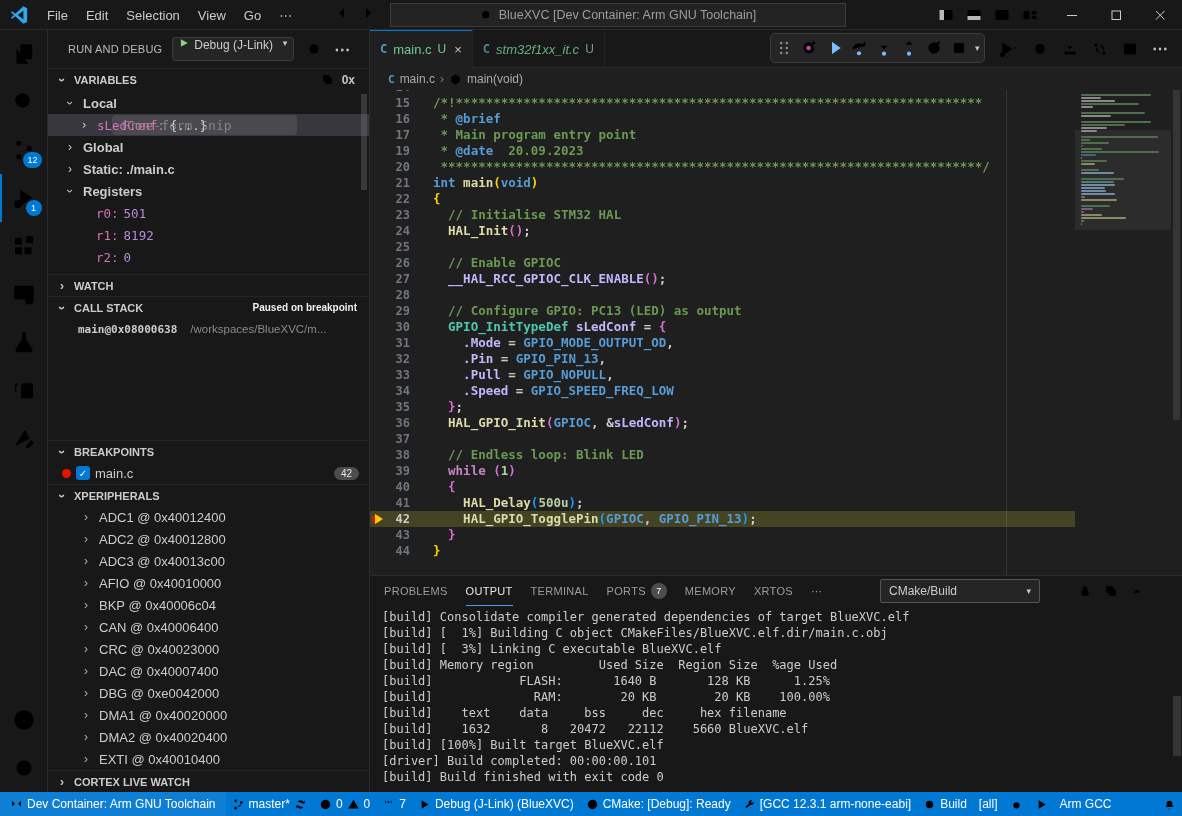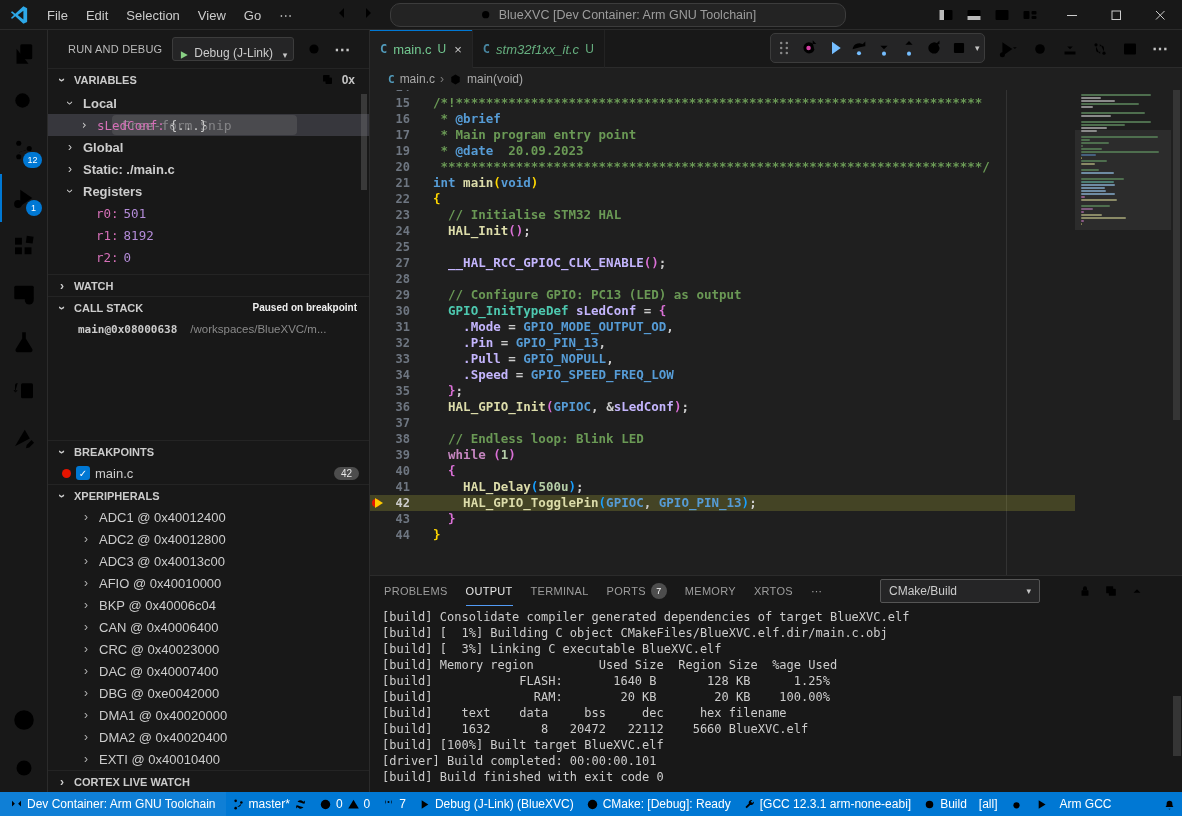--- a/index.html
+++ b/index.html
@@ -9,21 +9,21 @@
   .ic svg { width:100%; height:100%; } .ic13 { width:13px; height:13px; } .ic14 { width:14px; height:14px; } .ic20 { width:20px; height:20px; }
 
   
   #titlebar { position:absolute; left:0; top:0; width:1182px; height:30px; background:#181818;
     border-bottom:1px solid #2b2b2b; color:#cccccc; }
   #vslogo { position:absolute; left:9px; top:5px; width:20px; height:20px; color:#2da8e8; }
   #menus { position:absolute; left:38px; top:0; height:30px; display:flex; align-items:center; }
   #menus span { padding:0 9px; font-size:13px; color:#cccccc; }
   .navarrows { position:absolute; left:334px; top:5px; display:flex; gap:10px; color:#9d9d9d; }
   #cmdcenter { position:absolute; left:390px; top:3px; width:456px; height:24px; background:#232323;
-    border:1px solid #3c3c3c; border-radius:10px; display:flex; align-items:center; justify-content:center;
+    border:1px solid #3c3c3c; border-radius:0; display:flex; align-items:center; justify-content:center;
     gap:6px; color:#9d9d9d; font-size:12.5px; }
   #tb-layout { position:absolute; left:938px; top:0; height:30px; display:flex; align-items:center; gap:12px; color:#b8b8b8; }
   #winctrls { position:absolute; right:0; top:0; height:30px; display:flex; color:#cccccc; }
   #winctrls .wc { width:44px; height:30px; display:flex; align-items:center; justify-content:center; }
 
   
   #activitybar { position:absolute; left:0; top:30px; width:48px; height:762px; background:#181818;
     border-right:1px solid #2b2b2b; display:flex; flex-direction:column; align-items:center; }
   .ab-item { position:relative; width:48px; height:48px; display:flex; align-items:center; justify-content:center; color:#868686; }
   .ab-item.active { color:#d7d7d7; box-shadow:inset 2px 0 0 #0078d4; }
@@ -31,21 +31,21 @@
   .ab-badge { position:absolute; right:6px; bottom:6px; min-width:16px; height:16px; border-radius:9px;
     background:#0078d4; color:#fff; font-size:9px; display:flex; align-items:center; justify-content:center; padding:0 4px; }
   .ab-bottom { margin-top:auto; }
 
   
   #sidebar { position:absolute; left:48px; top:30px; width:322px; height:762px; background:#181818;
     border-right:1px solid #2b2b2b; color:#cccccc; }
   #sb-header { position:absolute; left:0; top:0; width:100%; height:38px; display:flex; align-items:center; padding-left:20px; }
   #sb-title { font-size:11px; color:#bbbbbb; letter-spacing:.2px; }
   #launch-select { margin-left:10px; height:24px; width:122px; background:#252526; border:1px solid #3c3c3c;
-    border-radius:3px; display:flex; align-items:flex-end; gap:5px; padding:0 6px; font-size:12px; color:#cccccc; }
+    border-radius:3px; display:flex; align-items:flex-start; gap:5px; padding:0 6px; font-size:12px; color:#cccccc; }
   .sb-hdr-ic { color:#c5c5c5; margin-left:12px; }
   .sect { position:absolute; left:0; width:100%; height:22px; display:flex; align-items:center;
     font-size:11px; font-weight:bold; color:#cccccc; padding-left:6px; gap:4px; border-top:1px solid #242424; }
   .row { position:absolute; left:0; width:100%; height:22px; display:flex; align-items:center; font-size:13px; gap:5px; }
   .chev { display:inline-block; width:16px; text-align:center; color:#cccccc; font-size:12px; transform:none; flex:none;}
   .chev.open { transform:rotate(90deg); }
   .chev.dim { color:#b0b0b0; }
   .mono { font-family:"DejaVu Sans Mono", monospace; }
   #var-actions { margin-left:auto; display:flex; align-items:center; gap:8px; padding-right:14px; font-weight:bold; color:#c5c5c5;}
   #row-sledconf { background:#37373d; }
@@ -598,20 +598,21 @@
         <div class="cl"><span class="ln">15</span><span class="ct"><span class="tok-c">/*!**********************************************************************</span></span></div>
         <div class="cl"><span class="ln">16</span><span class="ct"><span class="tok-c"> * </span><span class="tok-k">@brief</span></span></div>
         <div class="cl"><span class="ln">17</span><span class="ct"><span class="tok-c"> * Main program entry point</span></span></div>
         <div class="cl"><span class="ln">19</span><span class="ct"><span class="tok-c"> * </span><span class="tok-k">@date</span><span class="tok-c">  20.09.2023</span></span></div>
         <div class="cl"><span class="ln">20</span><span class="ct"><span class="tok-c"> ************************************************************************/</span></span></div>
         <div class="cl"><span class="ln">21</span><span class="ct"><span class="tok-k">int</span><span class="tok-w"> </span><span class="tok-f">main</span><span class="tok-g">(</span><span class="tok-k">void</span><span class="tok-g">)</span></span></div>
         <div class="cl"><span class="ln">22</span><span class="ct"><span class="tok-g">{</span></span></div>
         <div class="cl"><span class="ln">23</span><span class="ct"><span class="tok-w">  </span><span class="tok-c">// Initialise STM32 HAL</span></span></div>
         <div class="cl"><span class="ln">24</span><span class="ct"><span class="tok-w">  </span><span class="tok-f">HAL_Init</span><span class="tok-o">()</span><span class="tok-w">;</span></span></div>
         <div class="cl"><span class="ln">25</span><span class="ct"></span></div>
+        <div class="cl"><span class="ln">26</span><span class="ct"><span class="tok-w">  </span><span class="tok-c">// Enable GPIOC</span></span></div>
         <div class="cl"><span class="ln">27</span><span class="ct"><span class="tok-w">  </span><span class="tok-v">__HAL_RCC_GPIOC_CLK_ENABLE</span><span class="tok-o">()</span><span class="tok-w">;</span></span></div>
         <div class="cl"><span class="ln">28</span><span class="ct"></span></div>
         <div class="cl"><span class="ln">29</span><span class="ct"><span class="tok-w">  </span><span class="tok-c">// Configure GPIO: PC13 (LED) as output</span></span></div>
         <div class="cl"><span class="ln">30</span><span class="ct"><span class="tok-w">  </span><span class="tok-t">GPIO_InitTypeDef</span><span class="tok-w"> </span><span class="tok-v">sLedConf</span><span class="tok-w"> = </span><span class="tok-o">{</span></span></div>
         <div class="cl"><span class="ln">31</span><span class="ct"><span class="tok-w">    </span><span class="tok-v">.Mode</span><span class="tok-w"> = </span><span class="tok-k">GPIO_MODE_OUTPUT_OD</span><span class="tok-w">,</span></span></div>
         <div class="cl"><span class="ln">32</span><span class="ct"><span class="tok-w">    </span><span class="tok-v">.Pin</span><span class="tok-w"> = </span><span class="tok-k">GPIO_PIN_13</span><span class="tok-w">,</span></span></div>
         <div class="cl"><span class="ln">33</span><span class="ct"><span class="tok-w">    </span><span class="tok-v">.Pull</span><span class="tok-w"> = </span><span class="tok-k">GPIO_NOPULL</span><span class="tok-w">,</span></span></div>
         <div class="cl"><span class="ln">34</span><span class="ct"><span class="tok-w">    </span><span class="tok-v">.Speed</span><span class="tok-w"> = </span><span class="tok-k">GPIO_SPEED_FREQ_LOW</span></span></div>
         <div class="cl"><span class="ln">35</span><span class="ct"><span class="tok-w">  </span><span class="tok-o">}</span><span class="tok-w">;</span></span></div>
         <div class="cl"><span class="ln">36</span><span class="ct"><span class="tok-w">  </span><span class="tok-f">HAL_GPIO_Init</span><span class="tok-o">(</span><span class="tok-k">GPIOC</span><span class="tok-w">, &amp;</span><span class="tok-v">sLedConf</span><span class="tok-o">)</span><span class="tok-w">;</span></span></div>

